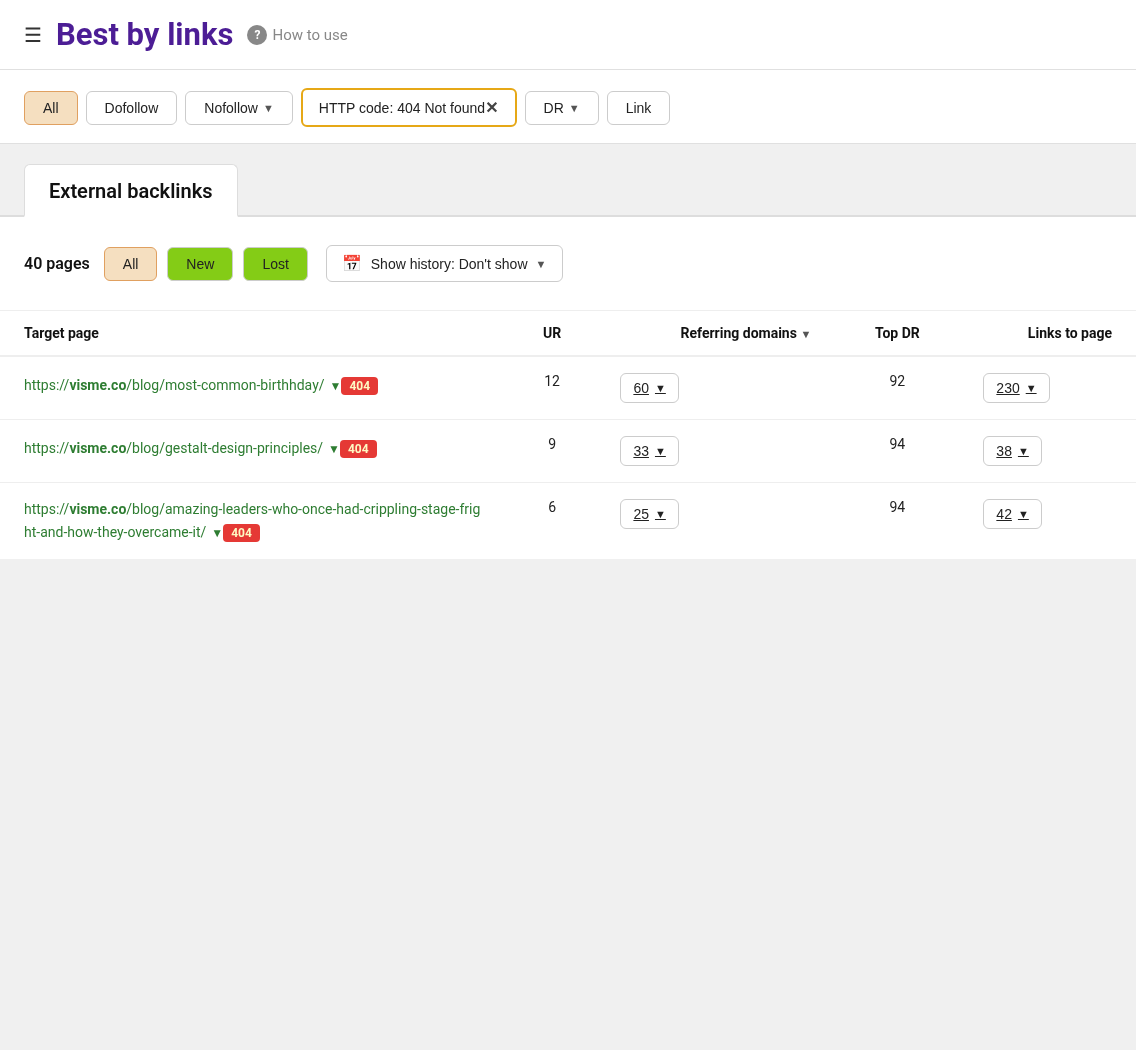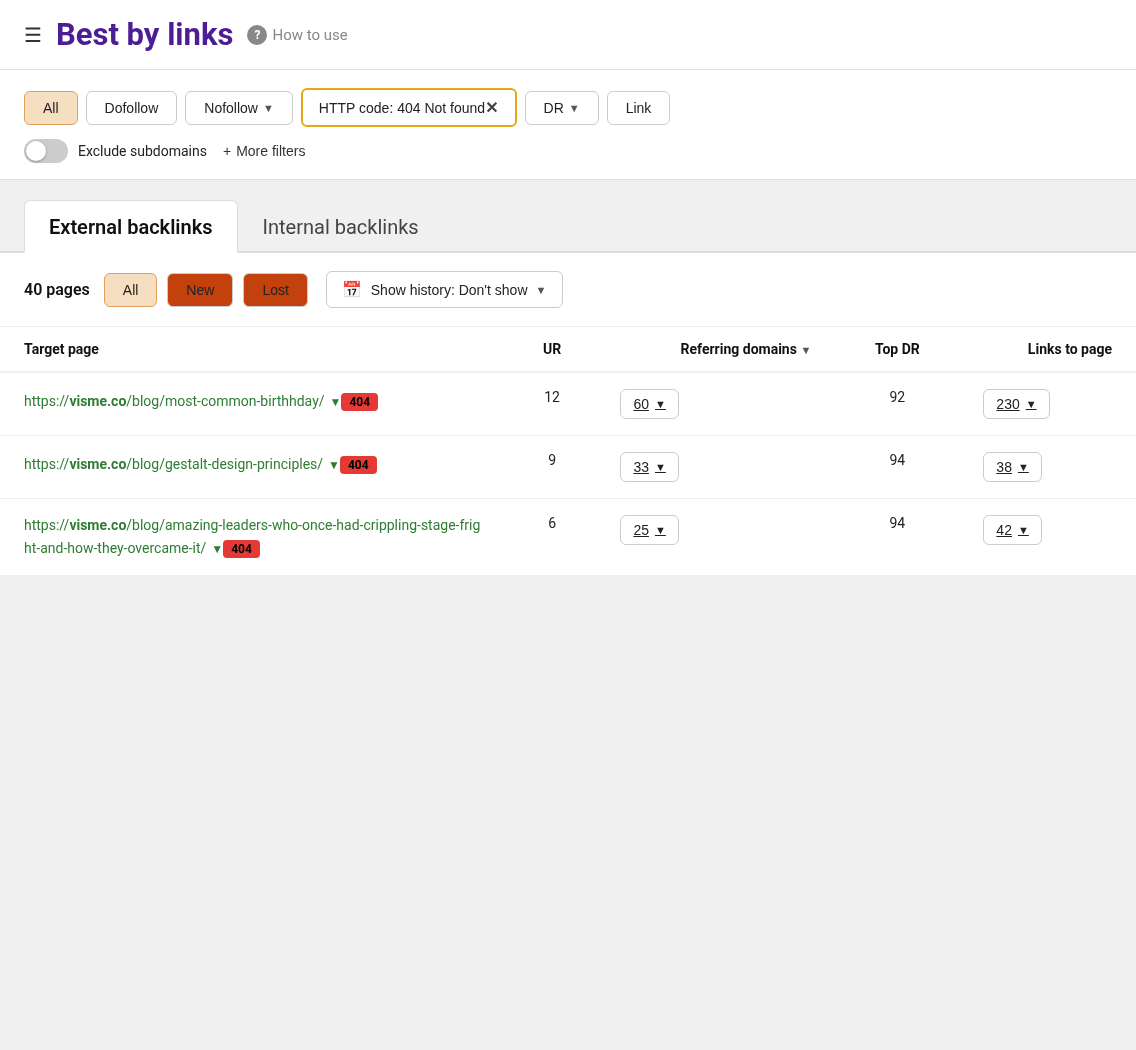--- a/index.html
+++ b/index.html
@@ -174,37 +174,37 @@
     }
 
     
     .table-area {
       background: #fff;
       padding: 0;
     }
 
     
     .sub-filter-bar {
-      padding: 18px 24px;
+      padding: 28px 24px;
       display: flex;
       align-items: center;
       gap: 10px;
       border-bottom: 1px solid #eee;
     }
     .pages-count {
       font-size: 16px;
       font-weight: 600;
       color: #111;
       margin-right: 4px;
     }
     .sub-filter-btn {
       padding: 8px 18px;
       border: 1px solid #ccc;
       border-radius: 6px;
-      background: #c2410c;
+      background: #84cc16;
       cursor: pointer;
       font-size: 14px;
       color: #222;
     }
     .sub-filter-btn.active {
       background: #f5dfc0;
       border-color: #e0a060;
       font-weight: 500;
     }
     .show-history-btn {
@@ -266,21 +266,21 @@
       text-decoration: none;
       line-height: 1.5;
       word-break: break-all;
     }
     .url-link .domain {
       font-weight: 700;
     }
     .badge-404 {
       display: inline-block;
       background: #e53935;
-      color: #000000;
+      color: #fef9c3;
       font-size: 12px;
       font-weight: 700;
       padding: 2px 8px;
       border-radius: 4px;
       margin-top: 4px;
     }
     .url-dropdown-arrow {
       color: #2e7d32;
       font-size: 12px;
       margin-left: 2px;
@@ -344,40 +344,27 @@
       <span class="close-x">✕</span>
     </button>
     <button class="filter-btn">
       <span>DR</span>
       <span class="dropdown-arrow">▼</span>
     </button>
     <button class="filter-btn">
       <span>Link</span>
     </button>
   </div>
-  <div class="filter-row">
-    <div class="toggle-wrap">
-      <div class="toggle"></div>
-      <span>Exclude subdomains</span>
-    </div>
-    <button class="more-filters-btn">
-      <span>+</span>
-      <span>More filters</span>
-    </button>
-  </div>
 </div>
 
 <div class="main-content">
 
   <div class="tabs-container">
     <div class="tab active">
       <span>External backlinks</span>
-    </div>
-    <div class="tab">
-      <span>Internal backlinks</span>
     </div>
   </div>
 
   <div class="table-area">
 
     <div class="sub-filter-bar">
       <span class="pages-count">40 pages</span>
       <button class="sub-filter-btn active">All</button>
       <button class="sub-filter-btn">New</button>
       <button class="sub-filter-btn">Lost</button>

